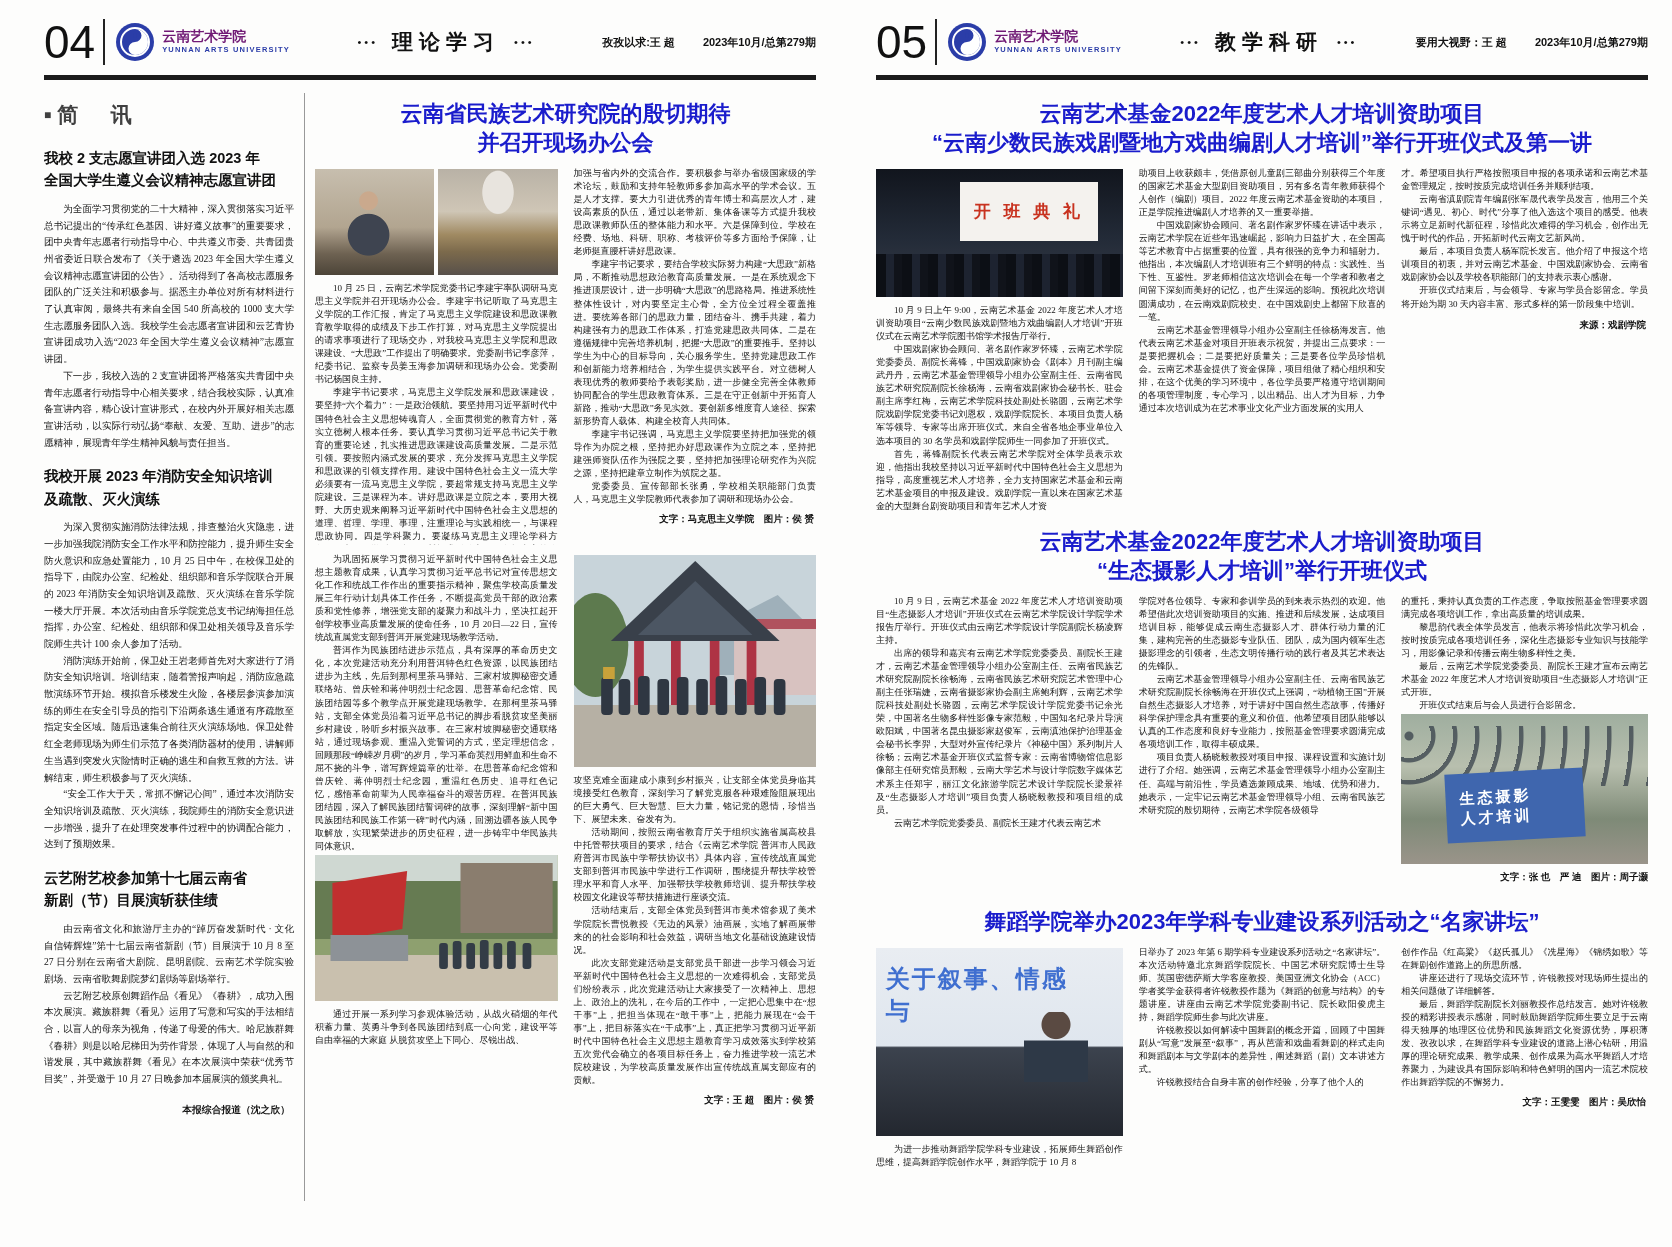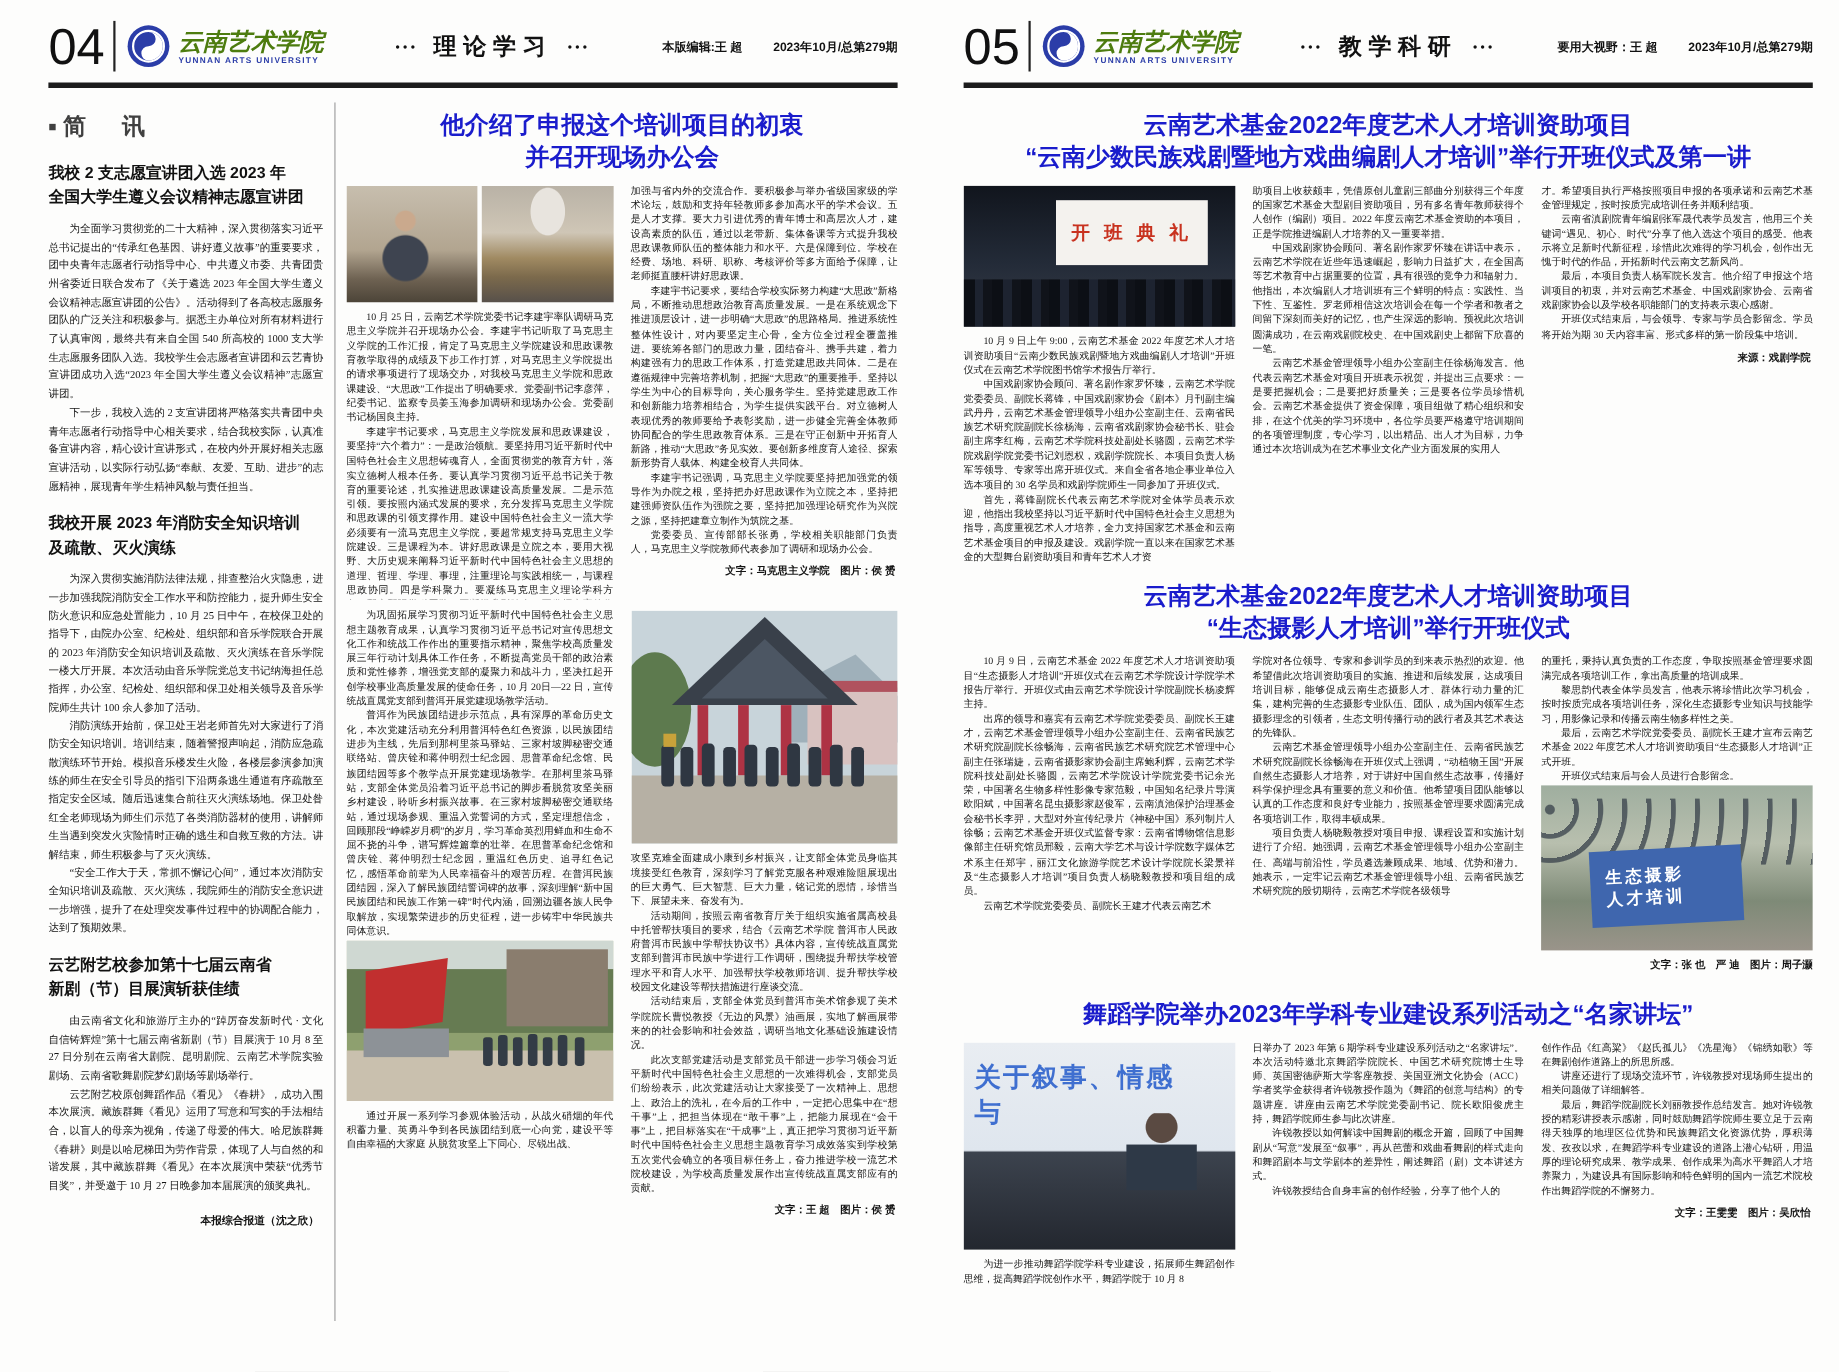--- a/index.html
+++ b/index.html
@@ -8,21 +8,21 @@
          font-family:"Liberation Serif","DejaVu Serif",serif;color:#141414;}
   .page{width:772px;flex:0 0 772px;display:flex;flex-direction:column;}
 
   
   .page-header{display:flex;align-items:center;height:56px;}
   .pageno{font-family:"Liberation Sans","DejaVu Sans",sans-serif;font-size:46px;line-height:1;color:#111;}
   .pageno-bar{width:2px;height:46px;background:#222;margin:0 10px 0 8px;}
   .logo{display:flex;align-items:center;gap:7px;}
   .logo-disc{width:40px;height:40px;flex:0 0 40px;}
   .logo-text{display:flex;flex-direction:column;line-height:1.05;}
-  .logo-cn{color:#4d7c0f;font-family:"Liberation Serif",serif;font-style:italic;font-weight:700;font-size:22px;}
+  .logo-cn{color:#701a75;font-family:"Liberation Serif",serif;font-weight:700;font-size:14px;}
   .logo-en{color:#2b3da8;font-family:"Liberation Sans",sans-serif;font-weight:700;font-size:7.5px;letter-spacing:1.2px;margin-top:2px;}
   .sec-wrap{flex:1;text-align:center;font-family:"Liberation Sans","DejaVu Sans",sans-serif;}
   .sec-dots{font-size:11px;letter-spacing:3px;color:#111;vertical-align:3px;}
   .sec-title{font-weight:700;font-size:21px;letter-spacing:6px;margin:0 14px;color:#111;}
   .header-meta{display:flex;gap:28px;font-family:"Liberation Sans",sans-serif;font-weight:700;font-size:11px;color:#111;white-space:nowrap;}
   .rule{height:5px;background:#1c1c1c;margin-top:5px;}
 
   
   .page-body{display:flex;margin-top:13px;height:1108px;overflow:hidden;}
   .vdiv{width:1px;background:#999;margin:0 10px;}
@@ -101,21 +101,21 @@
         </svg>
         <div class="logo-text">
           <span class="logo-cn">云南艺术学院</span>
           <span class="logo-en">YUNNAN ARTS UNIVERSITY</span>
         </div>
       </div>
       <div class="sec-wrap">
         <span class="sec-dots">•••</span><span class="sec-title">理论学习</span><span class="sec-dots">•••</span>
       </div>
       <div class="header-meta">
-        <span>本版编辑:王 超</span>
+        <span>孜孜以求:王 超</span>
         <span>2023年10月/总第279期</span>
       </div>
     </div>
     <div class="rule"></div>
 
     <div class="page-body">
 
       <aside class="briefs">
         <h2 class="briefs-header"><span class="marker">■</span><span>简 讯</span></h2>
 
@@ -137,21 +137,21 @@
           <p class="p">由云南省文化和旅游厅主办的“踔厉奋发新时代 · 文化自信铸辉煌”第十七届云南省新剧（节）目展演于 10 月 8 至 27 日分别在云南省大剧院、昆明剧院、云南艺术学院实验剧场、云南省歌舞剧院梦幻剧场等剧场举行。</p>
           <p class="p">云艺附艺校原创舞蹈作品《看见》《春耕》，成功入围本次展演。藏族群舞《看见》运用了写意和写实的手法相结合，以盲人的母亲为视角，传递了母爱的伟大。哈尼族群舞《春耕》则是以哈尼梯田为劳作背景，体现了人与自然的和谐发展，其中藏族群舞《看见》在本次展演中荣获“优秀节目奖”，并受邀于 10 月 27 日晚参加本届展演的颁奖典礼。</p>
           <p class="brief-byline">本报综合报道（沈之欣）</p>
         </article>
       </aside>
 
       <div class="vdiv"></div>
 
       <main class="main">
         <article class="art" style="max-height:452px;">
-          <h1 class="art-title"><span>他介绍了申报这个培训项目的初衷</span><br><span>并召开现场办公会</span></h1>
+          <h1 class="art-title"><span>云南省民族艺术研究院的殷切期待</span><br><span>并召开现场办公会</span></h1>
           <div class="cols">
             <div class="col">
               <div class="photo ph-duo">
                 <div class="ph ph-office"></div>
                 <div class="ph ph-meeting"></div>
               </div>
               <p class="p">10 月 25 日，云南艺术学院党委书记李建宇率队调研马克思主义学院并召开现场办公会。李建宇书记听取了马克思主义学院的工作汇报，肯定了马克思主义学院建设和思政课教育教学取得的成绩及下步工作打算，对马克思主义学院提出的请求事项进行了现场交办，对我校马克思主义学院和思政课建设、“大思政”工作提出了明确要求。党委副书记李彦萍，纪委书记、监察专员姜玉海参加调研和现场办公会。党委副书记杨国良主持。</p>
               <p class="p">李建宇书记要求，马克思主义学院发展和思政课建设，要坚持“六个着力”：一是政治领航。要坚持用习近平新时代中国特色社会主义思想铸魂育人，全面贯彻党的教育方针，落实立德树人根本任务。要认真学习贯彻习近平总书记关于教育的重要论述，扎实推进思政课建设高质量发展。二是示范引领。要按照内涵式发展的要求，充分发挥马克思主义学院和思政课的引领支撑作用。建设中国特色社会主义一流大学必须要有一流马克思主义学院，要超常规支持马克思主义学院建设。三是课程为本。讲好思政课是立院之本，要用大视野、大历史观来阐释习近平新时代中国特色社会主义思想的道理、哲理、学理、事理，注重理论与实践相统一，与课程思政协同。四是学科聚力。要凝练马克思主义理论学科方向，配齐配强学科团队，不断提升影响力。要发挥专家的作用，通过请进来、走出去，</p>
             </div>
             <div class="col">

